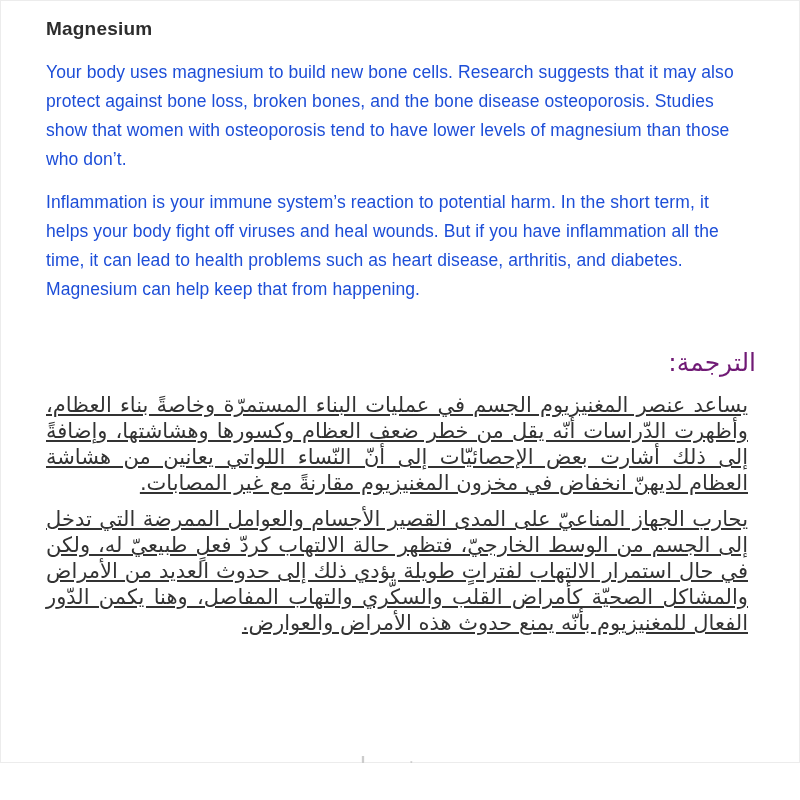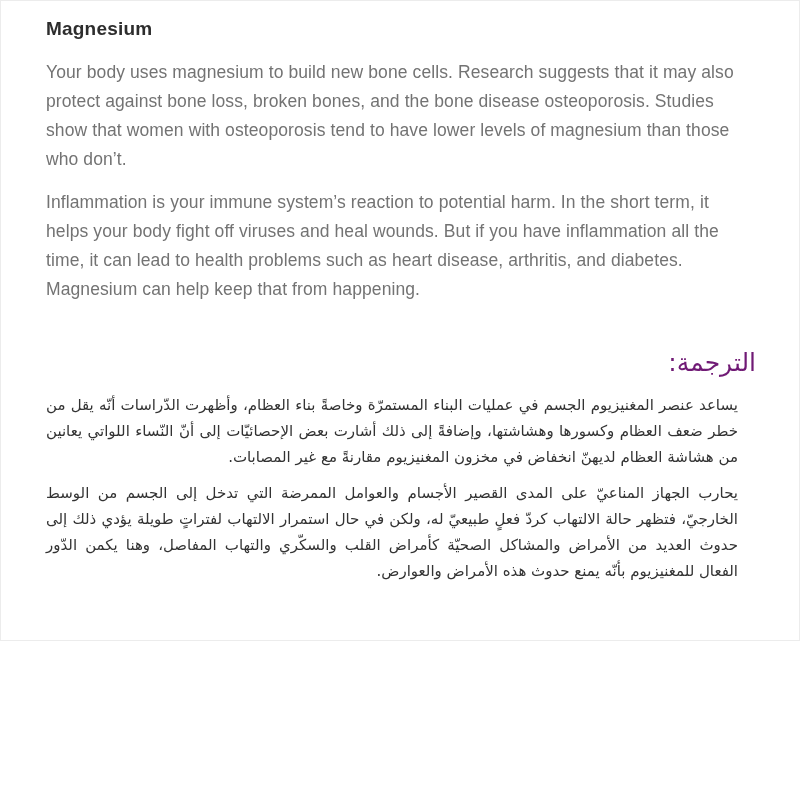--- a/index.html
+++ b/index.html
@@ -9,42 +9,42 @@
   }
   body {
     width: 800px;
     height: 800px;
     overflow: hidden;
   }
   .page {
     position: relative;
     box-sizing: border-box;
     width: 800px;
-    height: 641px;
+    height: 763px;
     background: #ffffff;
     padding: 14px 44px 13px 46px;
     outline: 1px solid #ececec;
     outline-offset: -1px;
     overflow: hidden;
   }
   
   .en-title {
     font-family: "Liberation Sans", sans-serif;
     font-size: 19px;
     font-weight: 700;
     color: #2d2d2d;
     line-height: 26px;
     margin: 2px 0 16px 0;
     letter-spacing: 0.2px;
   }
   .en-para {
     font-family: "Liberation Sans", sans-serif;
     font-size: 17.5px;
     line-height: 29px;
-    color: #737373;
+    color: #1d4ed8;
     margin: 0 0 14px 0;
     letter-spacing: 0.1px;
     text-align: left;
   }
   
   .ar-section {
     direction: rtl;
     font-family: "DejaVu Sans", sans-serif;
     color: #333333;
   }
@@ -55,24 +55,25 @@
     text-align: right;
     margin: 42px 0 0 0;
   }
   .ar-subtitle {
     font-size: 17px;
     line-height: 24px;
     text-align: right;
     margin: 24px 0 0 0;
   }
   .ar-para {
-    font-size: 15px;
+    font-size: 21px;
     line-height: 26px;
     text-align: justify;
-    margin: 12px 18px 0 0;
+    margin: 12px 8px 0 0;
+    text-decoration: underline;
   }
   .ar-para + .ar-para {
     margin-top: 10px;
   }
   
   .watermark {
     position: absolute;
     left: 336px;
     top: 752px;
     direction: rtl;

